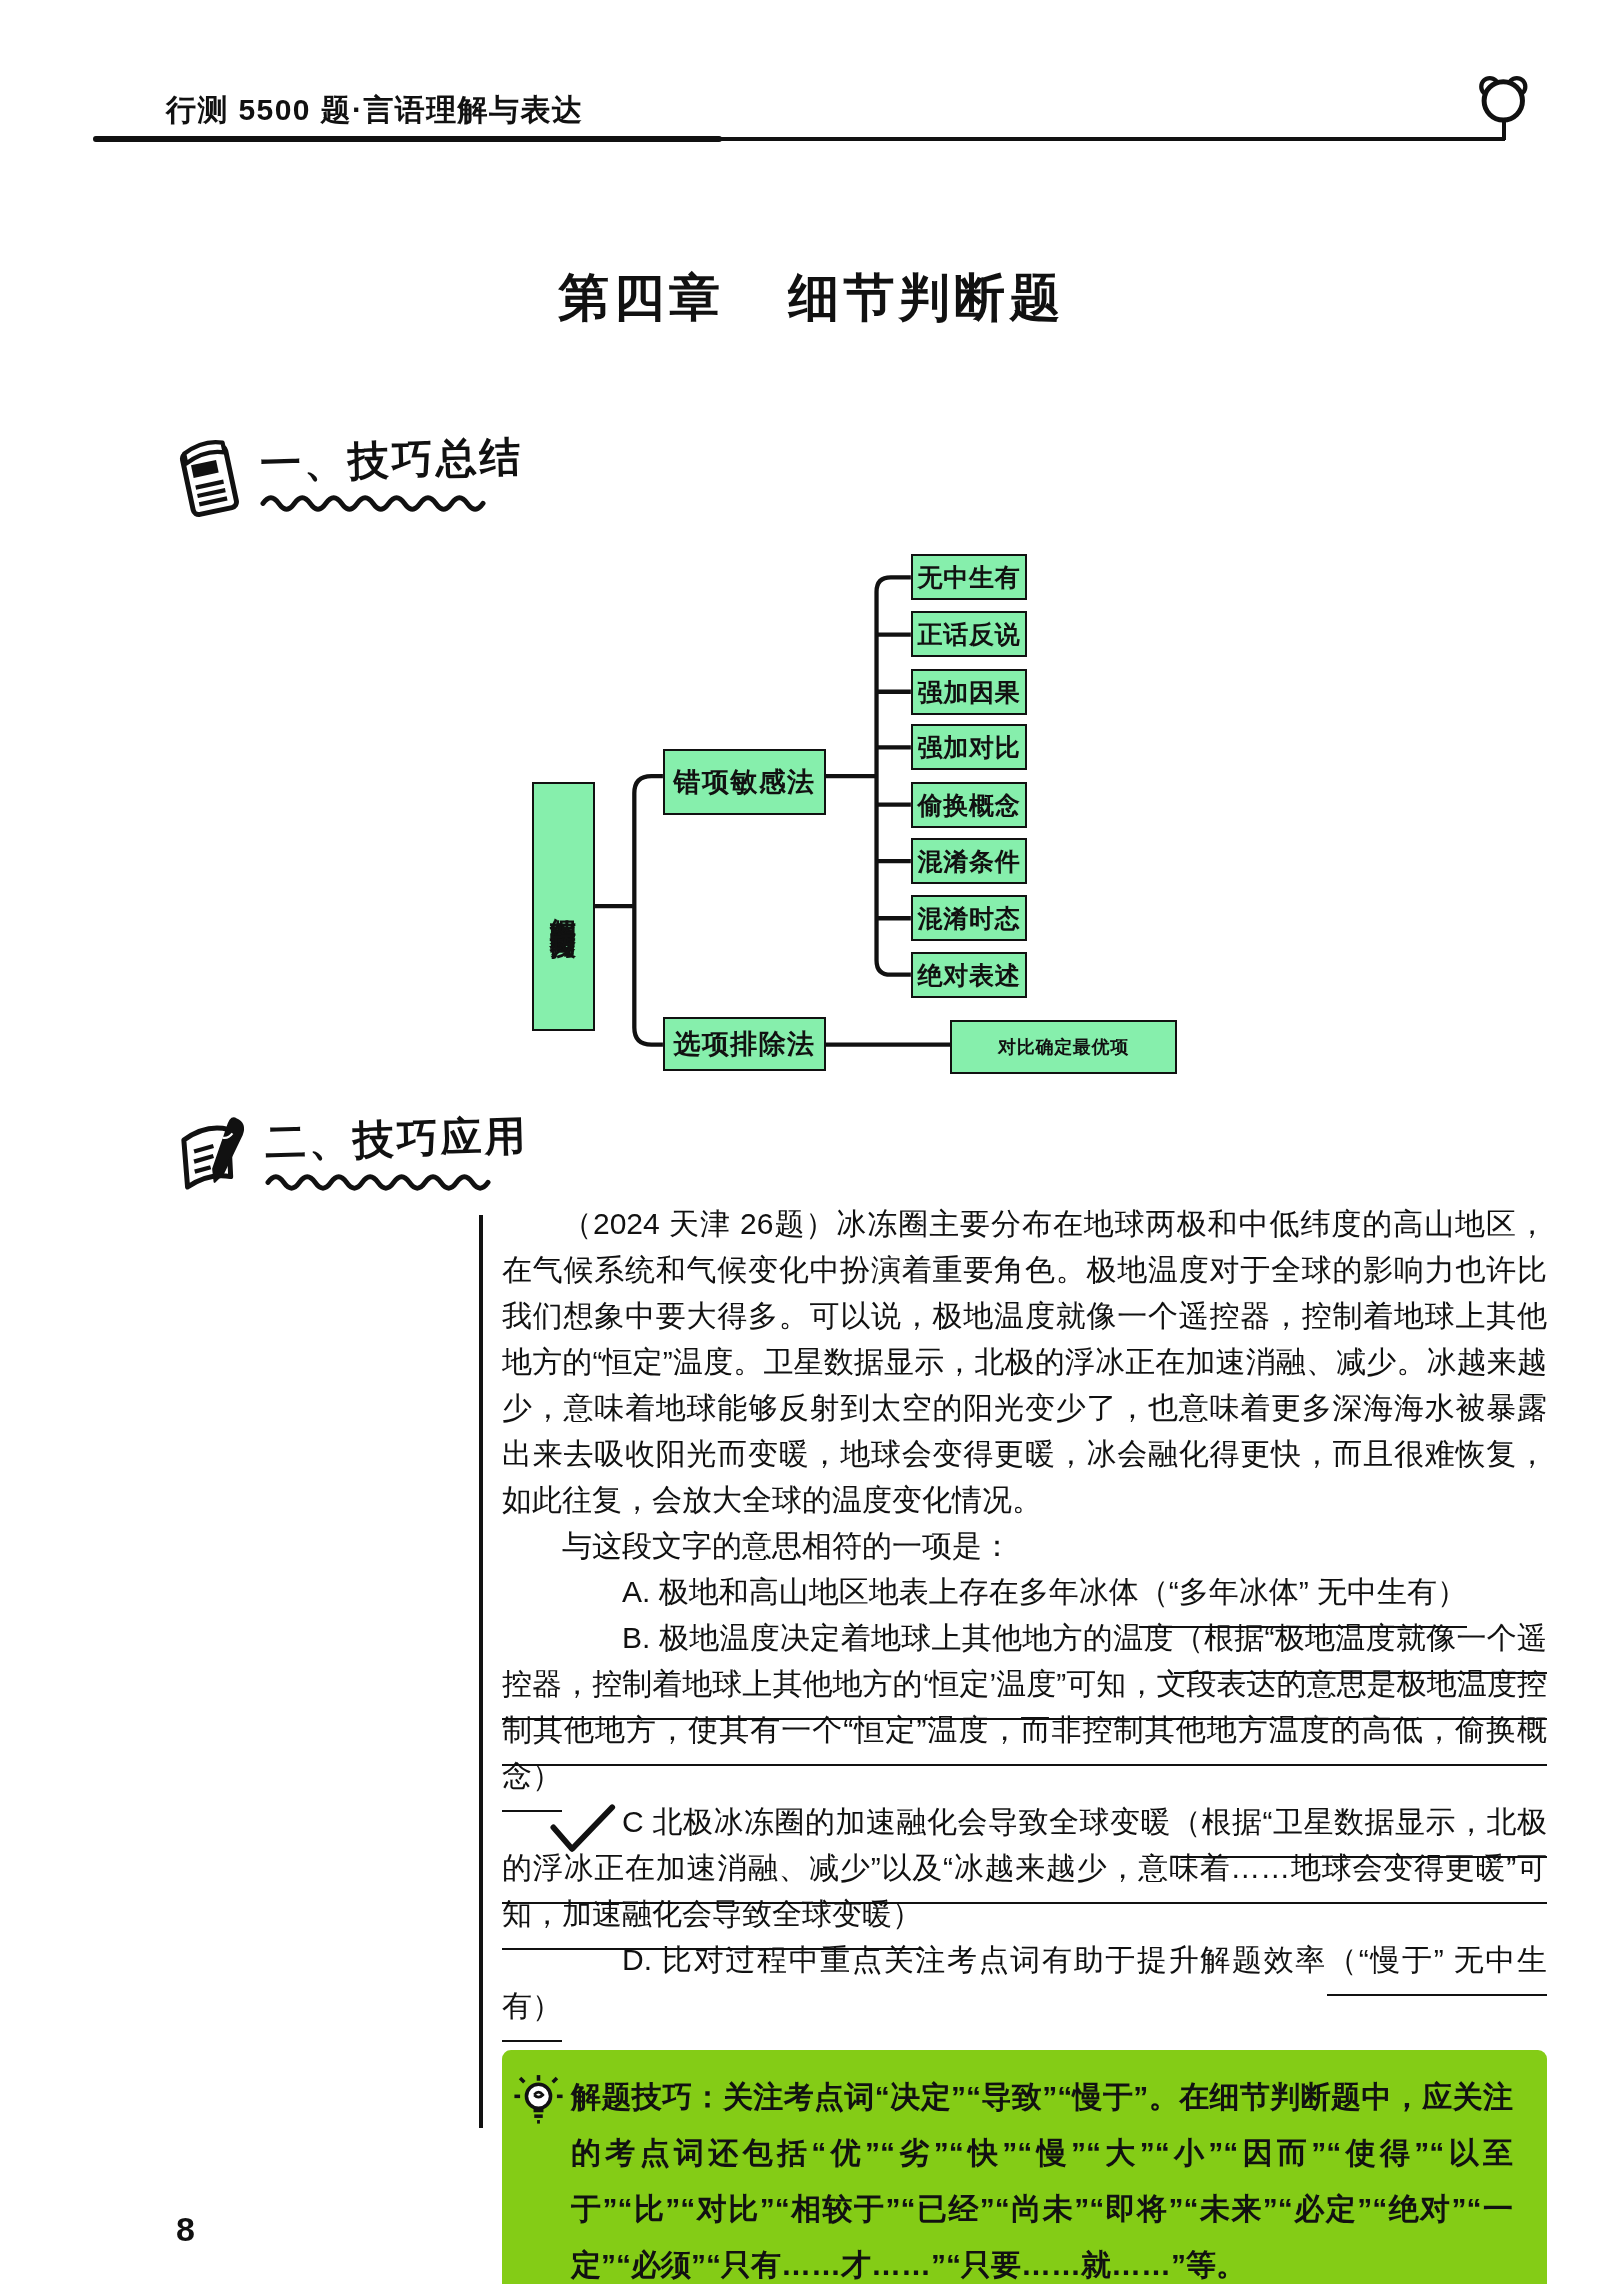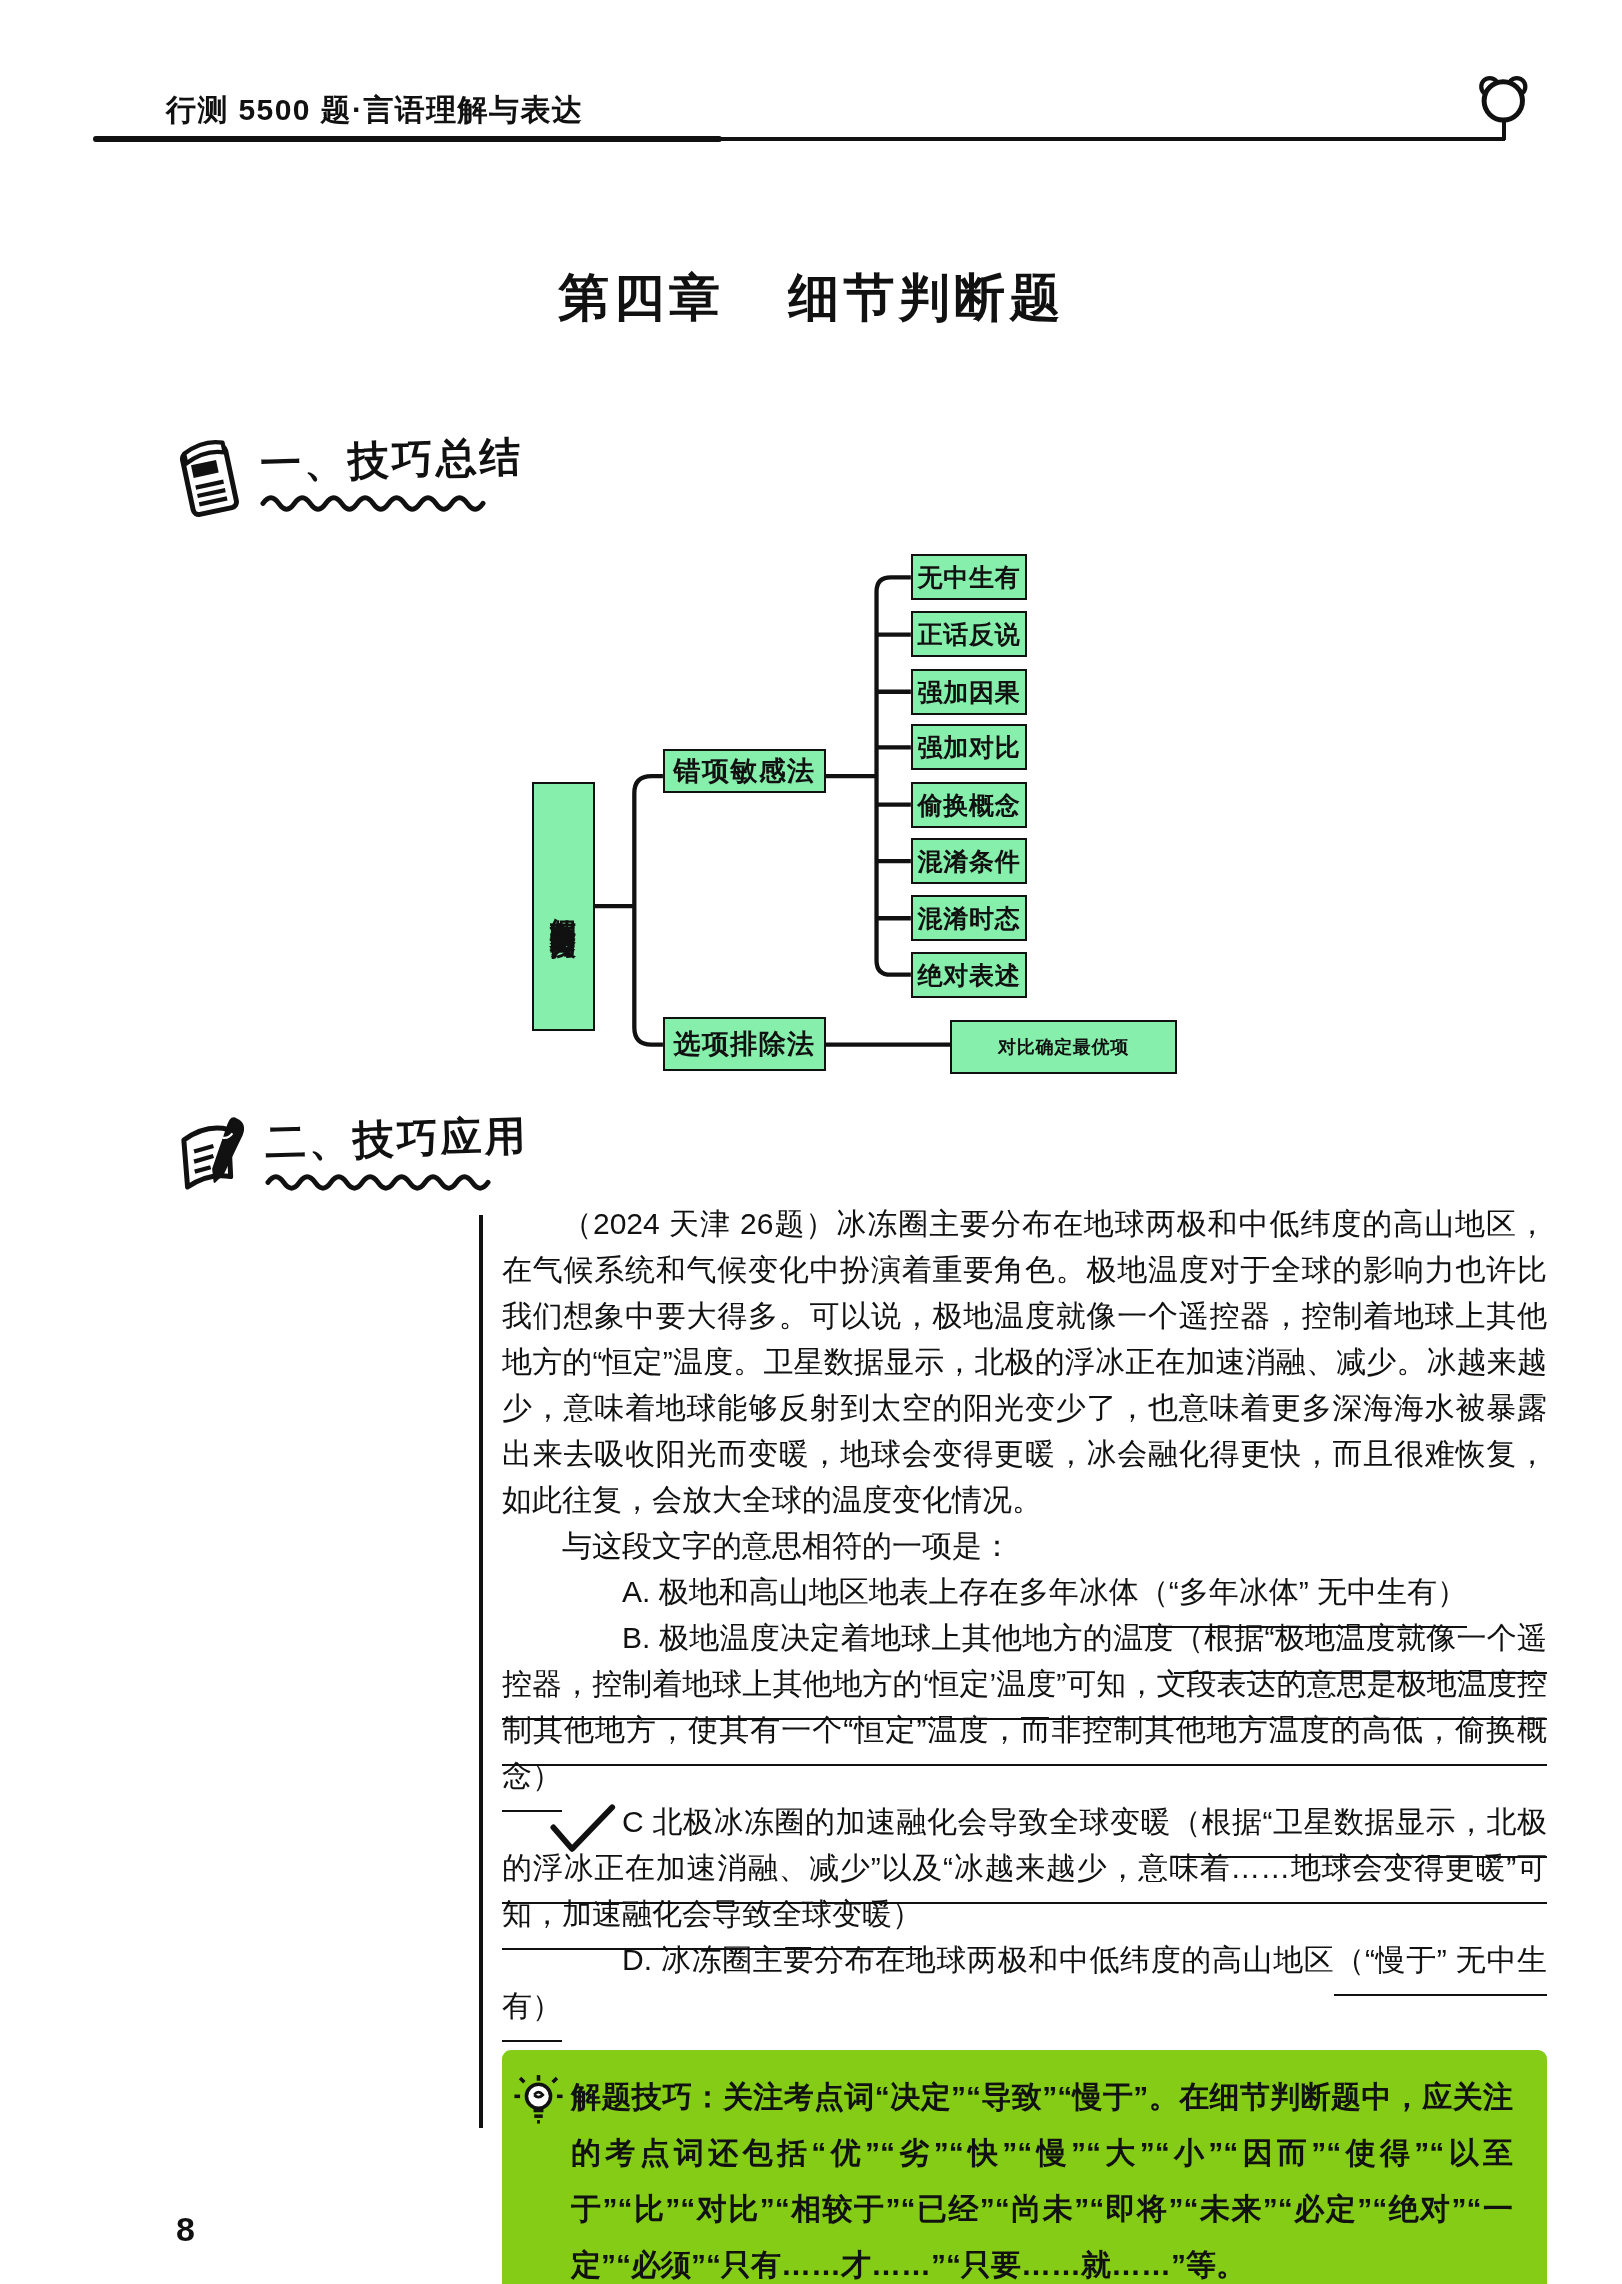--- a/index.html
+++ b/index.html
@@ -24,21 +24,21 @@
   .section .wave{margin-top:4.3px;}
   .sec1{left:173px;top:433px;}
   .sec2{left:173px;top:1112px;}
   
   .mindmap{position:absolute;left:500px;top:540px;width:1086px;height:565px;}
   .mindmap svg.links{position:absolute;left:0;top:0;}
   .mm-box{position:absolute;display:flex;align-items:center;justify-content:center;
     border:2.9px solid #111;background:#86efac;font-weight:bold;box-sizing:border-box;}
   .mm-root{left:32px;top:242px;width:63px;height:249px;font-size:26px;}
   .mm-root .vert{writing-mode:vertical-rl;text-orientation:upright;letter-spacing:2.1px;line-height:1;}
-  .mm-b1{left:163px;top:209px;width:163px;height:44px;font-size:27px;letter-spacing:1.4px;}
+  .mm-b1{left:163px;top:209px;width:163px;height:66px;font-size:27px;letter-spacing:1.4px;}
   .mm-b2{left:163px;top:477px;width:163px;height:54px;font-size:27px;letter-spacing:1.4px;}
   .mm-leaf{left:411px;width:116px;height:46px;font-size:25px;letter-spacing:0.7px;}
   .mm-final{left:450px;top:480px;width:227px;height:54px;font-size:18px;letter-spacing:0.7px;}
   
   .sidebar-note{position:absolute;left:164px;top:1219px;width:303px;
     font-family:"DejaVu Serif",serif;font-style:italic;font-size:27px;line-height:55px;
     text-align:justify;text-indent:2em;font-weight:bold;}
   .col-divider{position:absolute;left:479px;top:1215px;width:3.6px;height:913px;background:#111;}
   .main-col{position:absolute;left:502px;top:1201px;width:1045px;font-size:30px;line-height:46px;text-align:justify;}
   .main-col p{margin:0;text-indent:2em;}
@@ -171,21 +171,21 @@
 
     <p class="option">
       <span class="opt-letter"><span>C</span><svg width="69" height="56" viewBox="0 0 96 78">
         <path d="M6 34 L32 64 L88 6" fill="none" stroke="#111" stroke-width="8" stroke-linecap="round" stroke-linejoin="round"></path>
       </svg></span>
       <span>北极冰冻圈的加速融化会导致全球变暖</span><span class="u">（根据“卫星数据显示，北极的浮冰正在加速消融、减少”以及“冰越来越少，意味着……地球会变得更暖”可知，加速融化会导致全球变暖）</span>
     </p>
 
     <p class="option">
       <span class="opt-letter">D.</span>
-      <span>冰冻圈主要分布在地球两极和中低纬度的高山地区</span><span class="u">（“慢于” 无中生有）</span>
+      <span>比对过程中重点关注考点词有助于提升解题效率</span><span class="u">（“慢于” 无中生有）</span>
     </p>
 
     <div class="tipbox">
       <span class="bulb">
         <svg width="51" height="60" viewBox="0 0 72 84">
           <circle cx="36" cy="34" r="17" fill="#fff" stroke="#111" stroke-width="5"></circle>
           <path d="M30 32 q6 -8 12 0 q-6 6 -12 0" fill="none" stroke="#111" stroke-width="4"></path>
           <line x1="29" y1="54" x2="43" y2="54" stroke="#111" stroke-width="5"></line>
           <line x1="30" y1="62" x2="42" y2="62" stroke="#111" stroke-width="5"></line>
           <line x1="34" y1="70" x2="38" y2="70" stroke="#111" stroke-width="5"></line>

